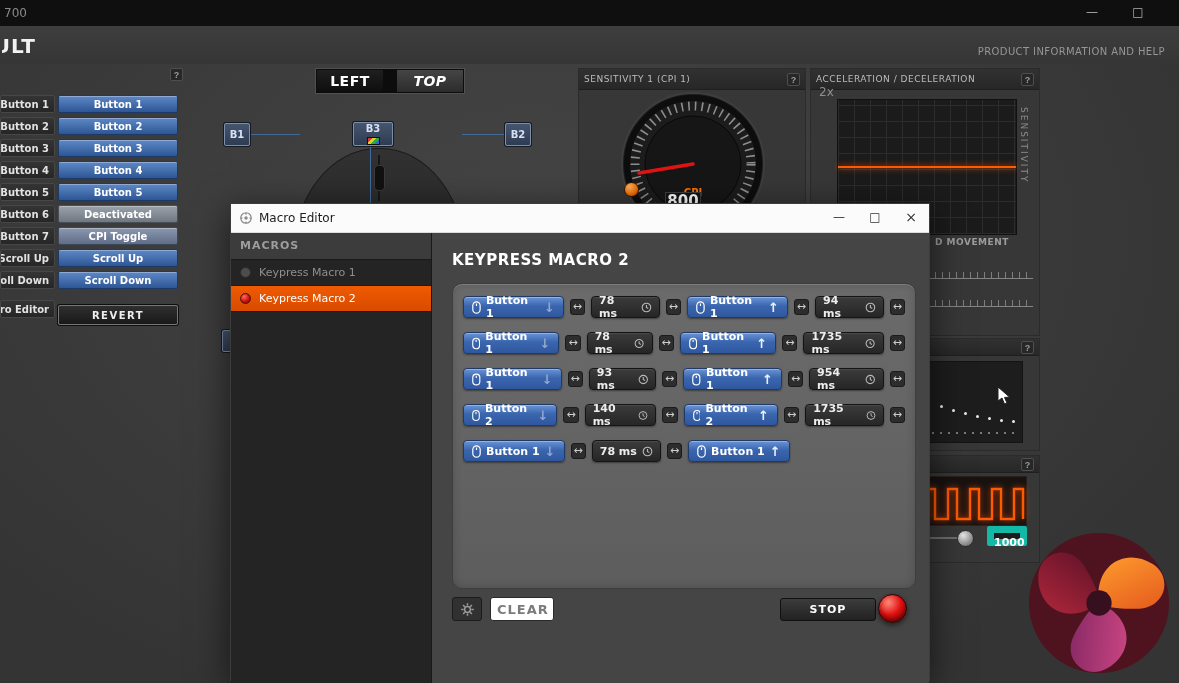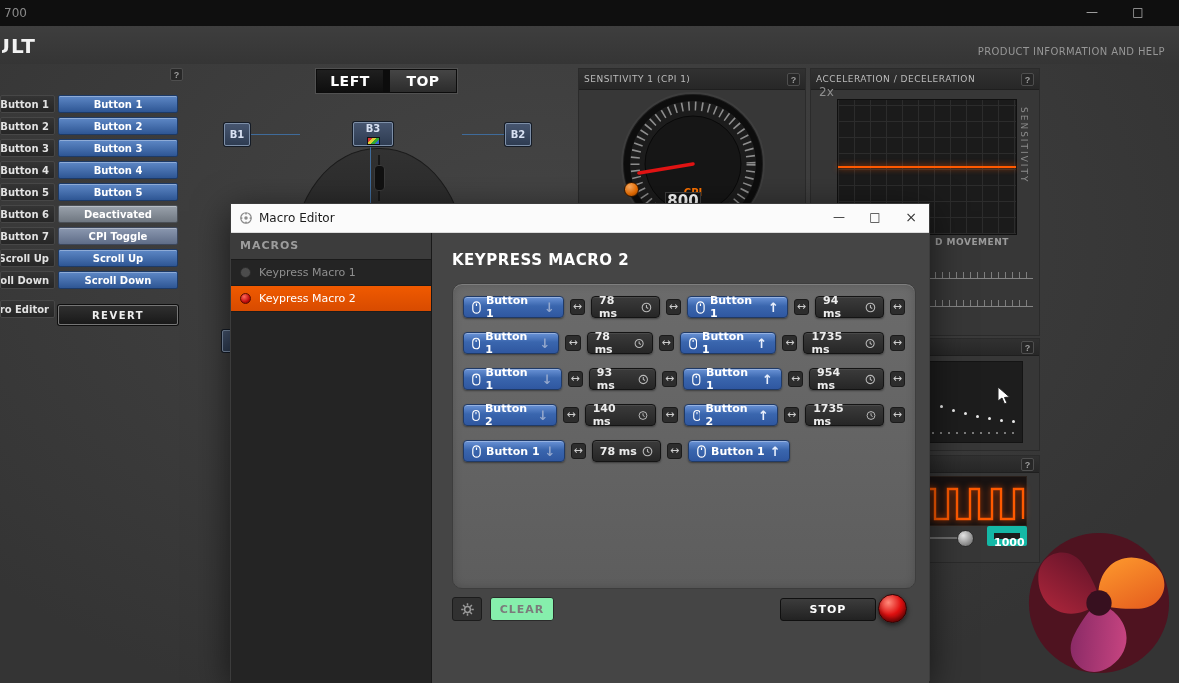--- a/index.html
+++ b/index.html
@@ -31,21 +31,21 @@
   .v-gray{background:linear-gradient(#9aa2ac,#6f7781);border-color:#4a4f56;}
   .v-muted{background:linear-gradient(#8b98b0,#5f6d88);border-color:#3c475c;}
   .launch-btn{width:120px;height:20px;box-sizing:border-box;background:linear-gradient(#2f2f2f,#191919);
     border:1px solid #767676;box-shadow:0 0 0 1px #0e0e0e;border-radius:2px;color:#ededed;
     font-size:10px;font-weight:bold;letter-spacing:1.5px;margin-top:12px;font-family:inherit;}
   
   .view-toggle{position:absolute;left:315px;top:68px;display:flex;background:#0c0c0c;border:1px solid #515151;padding:1px;}
   .seg{width:66px;height:22px;display:flex;align-items:center;justify-content:center;color:#fff;
     font-size:14px;font-weight:bold;letter-spacing:.5px;}
   .seg-left{background:linear-gradient(#1f1f1f,#0e0e0e);}
-  .seg-top{background:linear-gradient(#454545,#2c2c2c);margin-left:7px;}
+  .seg-top{background:linear-gradient(#454545,#2c2c2c);margin-left:14px;font-style:italic;}
   
   .mouse-body{position:absolute;left:292px;top:148px;width:172px;height:130px;z-index:1;
     background:linear-gradient(#323232,#232323);border-radius:86px 86px 20px 20px / 110px 110px 20px 20px;
     border:1px solid #1b1b1b;}
   .mouse-seam{position:absolute;left:85px;top:6px;width:2px;height:46px;background:#181818;}
   .mouse-wheel{position:absolute;left:81px;top:16px;width:9px;height:24px;background:#111;border:1px solid #3b3b3b;border-radius:4px;}
   .bchip{position:absolute;z-index:2;display:flex;align-items:center;justify-content:center;gap:3px;
     background:linear-gradient(#46556f,#2e3c52);border:1px solid #7d8fa8;box-shadow:0 0 0 1px #141b26;
     color:#d8e1f2;font-size:10px;font-weight:bold;border-radius:2px;box-sizing:border-box;}
   .swatch{width:11px;height:11px;border:1px solid #111;
@@ -126,22 +126,22 @@
   .arrow.dn{color:#93a7cc;}
   .arrow.up{color:#e9effc;}
   .delay-chip{height:22px;box-sizing:border-box;display:inline-flex;align-items:center;gap:5px;padding:0 7px;
     background:linear-gradient(#3b3b3b,#262626);border:1px solid #141414;border-radius:4px;color:#ececec;
     box-shadow:0 1px 2px rgba(0,0,0,.4), inset 0 1px 0 rgba(255,255,255,.08);}
   .delay-label{font-size:11px;font-weight:bold;}
   .connector{height:14px;display:inline-flex;align-items:center;padding:0 2px;background:#2d2d2d;
     border:1px solid #1b1b1b;border-radius:3px;color:#cdcdcd;font-size:11px;line-height:12px;}
   .gear-btn{position:absolute;left:20px;top:364px;width:30px;height:24px;background:#313131;border:1px solid #1c1c1c;
     border-radius:3px;display:flex;align-items:center;justify-content:center;}
-  .clear-btn{position:absolute;left:58px;top:364px;width:64px;height:24px;background:#86efac;border:1px solid #2a2a2a;
-    border-radius:3px;color:#7b7b7b;font-size:11px;font-weight:bold;letter-spacing:1px;font-family:inherit;}
+  .clear-btn{position:absolute;left:58px;top:364px;width:64px;height:24px;background:#ffffff;border:1px solid #2a2a2a;
+    border-radius:3px;color:#7b7b7b;font-size:13px;font-weight:bold;letter-spacing:1px;font-family:inherit;}
   .stop-btn{position:absolute;left:348px;top:365px;width:96px;height:23px;background:linear-gradient(#3c3c3c,#222);
     border:1px solid #101010;border-radius:3px;color:#fff;font-size:11px;font-weight:bold;letter-spacing:1px;font-family:inherit;}
   .rec-ball{position:absolute;left:446px;top:361px;width:27px;height:27px;border-radius:50%;
     background:radial-gradient(circle at 35% 28%,#ff8a7a,#e01010 48%,#6e0000);border:1px solid #2e0000;
     box-shadow:0 2px 5px rgba(0,0,0,.55), inset 0 -3px 5px rgba(0,0,0,.4);}
   .m-footer{position:absolute;left:0;bottom:0;width:100%;height:36px;background:#3b3b3b;border-top:1px solid #282828;
     box-sizing:border-box;display:flex;align-items:center;justify-content:flex-end;gap:8px;padding-right:12px;}
   .foot-btn{width:64px;height:20px;background:linear-gradient(#474747,#3a3a3a);border:1px solid #262626;
     box-shadow:inset 0 1px 0 #565656;border-radius:2px;color:#8d8d8d;font-size:10px;font-weight:bold;
     letter-spacing:1px;font-family:inherit;}

